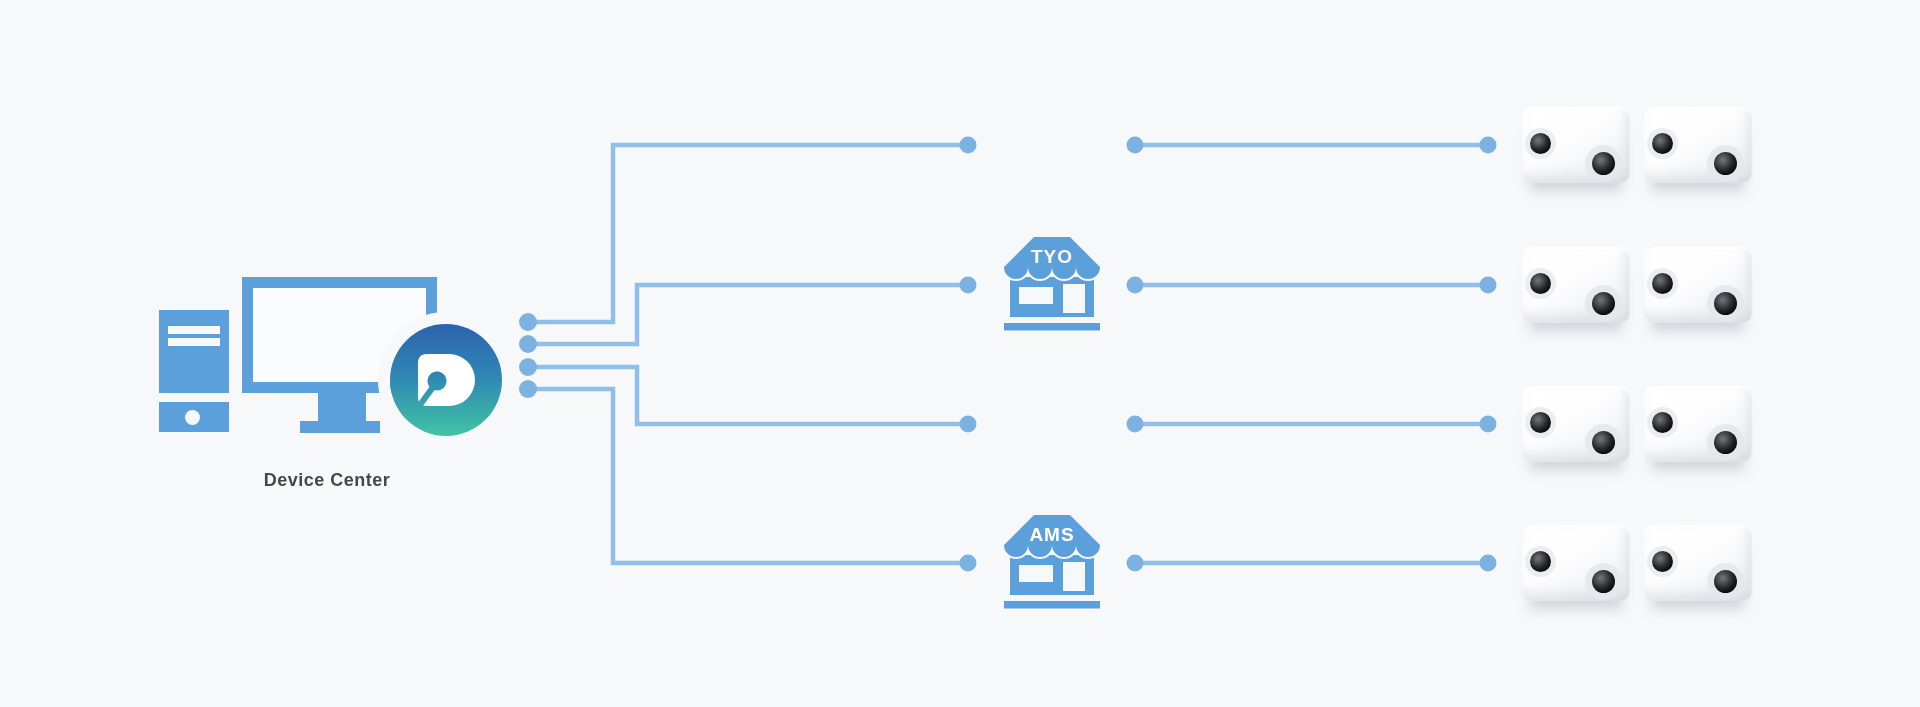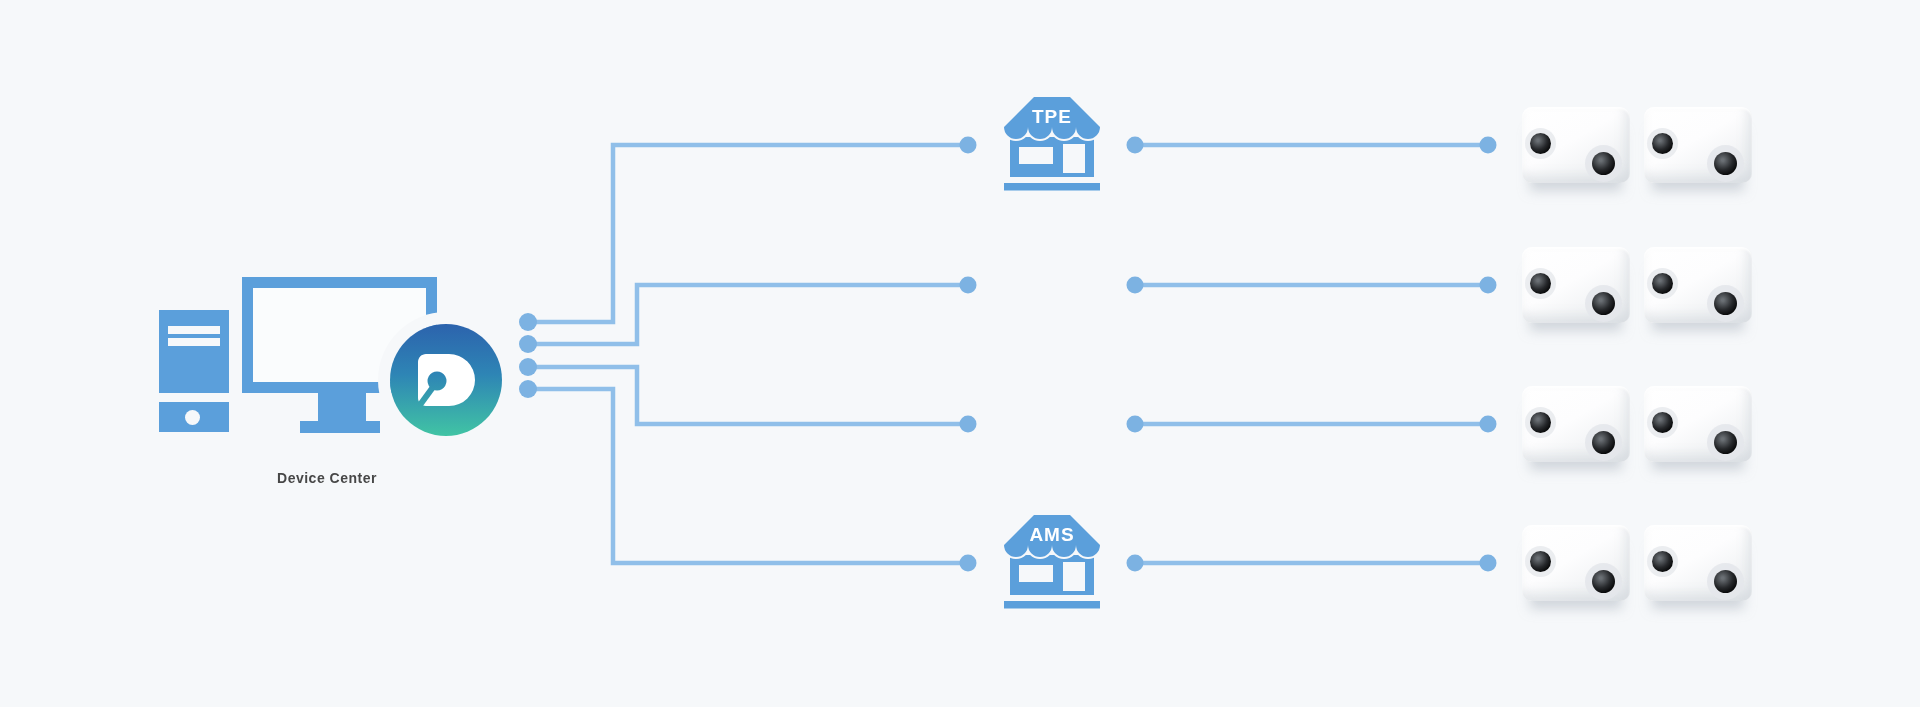--- a/index.html
+++ b/index.html
@@ -19,21 +19,21 @@
   .power-dot{position:absolute;left:26px;top:8px;width:15px;height:15px;border-radius:50%;background:#f6f8fa;}
   .monitor{left:242px;top:277px;width:195px;height:116px;border:11px solid #5b9fdb;background:#fafcfd;box-sizing:border-box;}
   .monitor-stand{left:318px;top:393px;width:48px;height:28px;background:#5b9fdb;}
   .monitor-base{left:300px;top:421px;width:80px;height:12px;background:#5b9fdb;}
   .logo-wrap{
     left:390px;top:324px;width:112px;height:112px;border-radius:50%;
     box-shadow:0 0 0 12px #f6f8fa;
   }
   .device-label{
     left:177px;top:470px;width:300px;text-align:center;
-    font-size:14px;font-weight:700;letter-spacing:.5px;color:#474747;
+    font-size:18px;font-weight:700;letter-spacing:.5px;color:#474747;
   }
 
   
   .store{width:96px;height:96px;}
   .store svg{display:block;width:96px;height:96px;}
   .store-label{
     position:absolute;left:0;top:9px;width:96px;text-align:center;
     font-size:19px;font-weight:700;letter-spacing:1px;color:#ffffff;
   }
 
@@ -113,32 +113,32 @@
         <circle cx="56" cy="56" r="56" fill="url(#lg)"></circle>
         <path fill="#ffffff" fill-rule="evenodd" d="M36,30 L59,30 A26,26 0 0 1 59,82 L36,82 C31.6,82 28,78.4 28,74 L28,38 C28,33.6 31.6,30 36,30 Z
              M47,47.5 A9.5,9.5 0 1 0 47.02,47.5 Z"></path>
         <line x1="27" y1="85" x2="46" y2="59" stroke="url(#lg)" stroke-width="6"></line>
       </svg>
     </div>
 
     <div class="abs device-label">Device Center</div>
   </div>
 
-  <div class="abs store" style="left:1004px;top:97px">
+
+  <div class="abs store" style="left:1004px;top:237px">
     <svg viewBox="0 0 96 96">
       <rect x="6" y="40" width="84" height="40" fill="#5b9fdb"></rect>
       <path d="M96,30 A12,12 0 0 1 72,30 A12,12 0 0 1 48,30 A12,12 0 0 1 24,30 A12,12 0 0 1 0,30" fill="none" stroke="#f6f8fa" stroke-width="4"></path>
       <path d="M30,0 L66,0 L96,30 A12,12 0 0 1 72,30 A12,12 0 0 1 48,30 A12,12 0 0 1 24,30 A12,12 0 0 1 0,30 Z" fill="#5b9fdb"></path>
       <rect x="15" y="50" width="34" height="17" fill="#f6f8fa"></rect>
       <rect x="59" y="47" width="22" height="29" fill="#f6f8fa"></rect>
       <rect x="0" y="86" width="96" height="7.5" fill="#5b9fdb"></rect>
     </svg>
-    <div class="store-label">TPE</div>
+    <div class="store-label">TYO</div>
   </div>
-
 
 
   <div class="abs store" style="left:1004px;top:515px">
     <svg viewBox="0 0 96 96">
       <rect x="6" y="40" width="84" height="40" fill="#5b9fdb"></rect>
       <path d="M96,30 A12,12 0 0 1 72,30 A12,12 0 0 1 48,30 A12,12 0 0 1 24,30 A12,12 0 0 1 0,30" fill="none" stroke="#f6f8fa" stroke-width="4"></path>
       <path d="M30,0 L66,0 L96,30 A12,12 0 0 1 72,30 A12,12 0 0 1 48,30 A12,12 0 0 1 24,30 A12,12 0 0 1 0,30 Z" fill="#5b9fdb"></path>
       <rect x="15" y="50" width="34" height="17" fill="#f6f8fa"></rect>
       <rect x="59" y="47" width="22" height="29" fill="#f6f8fa"></rect>
       <rect x="0" y="86" width="96" height="7.5" fill="#5b9fdb"></rect>

